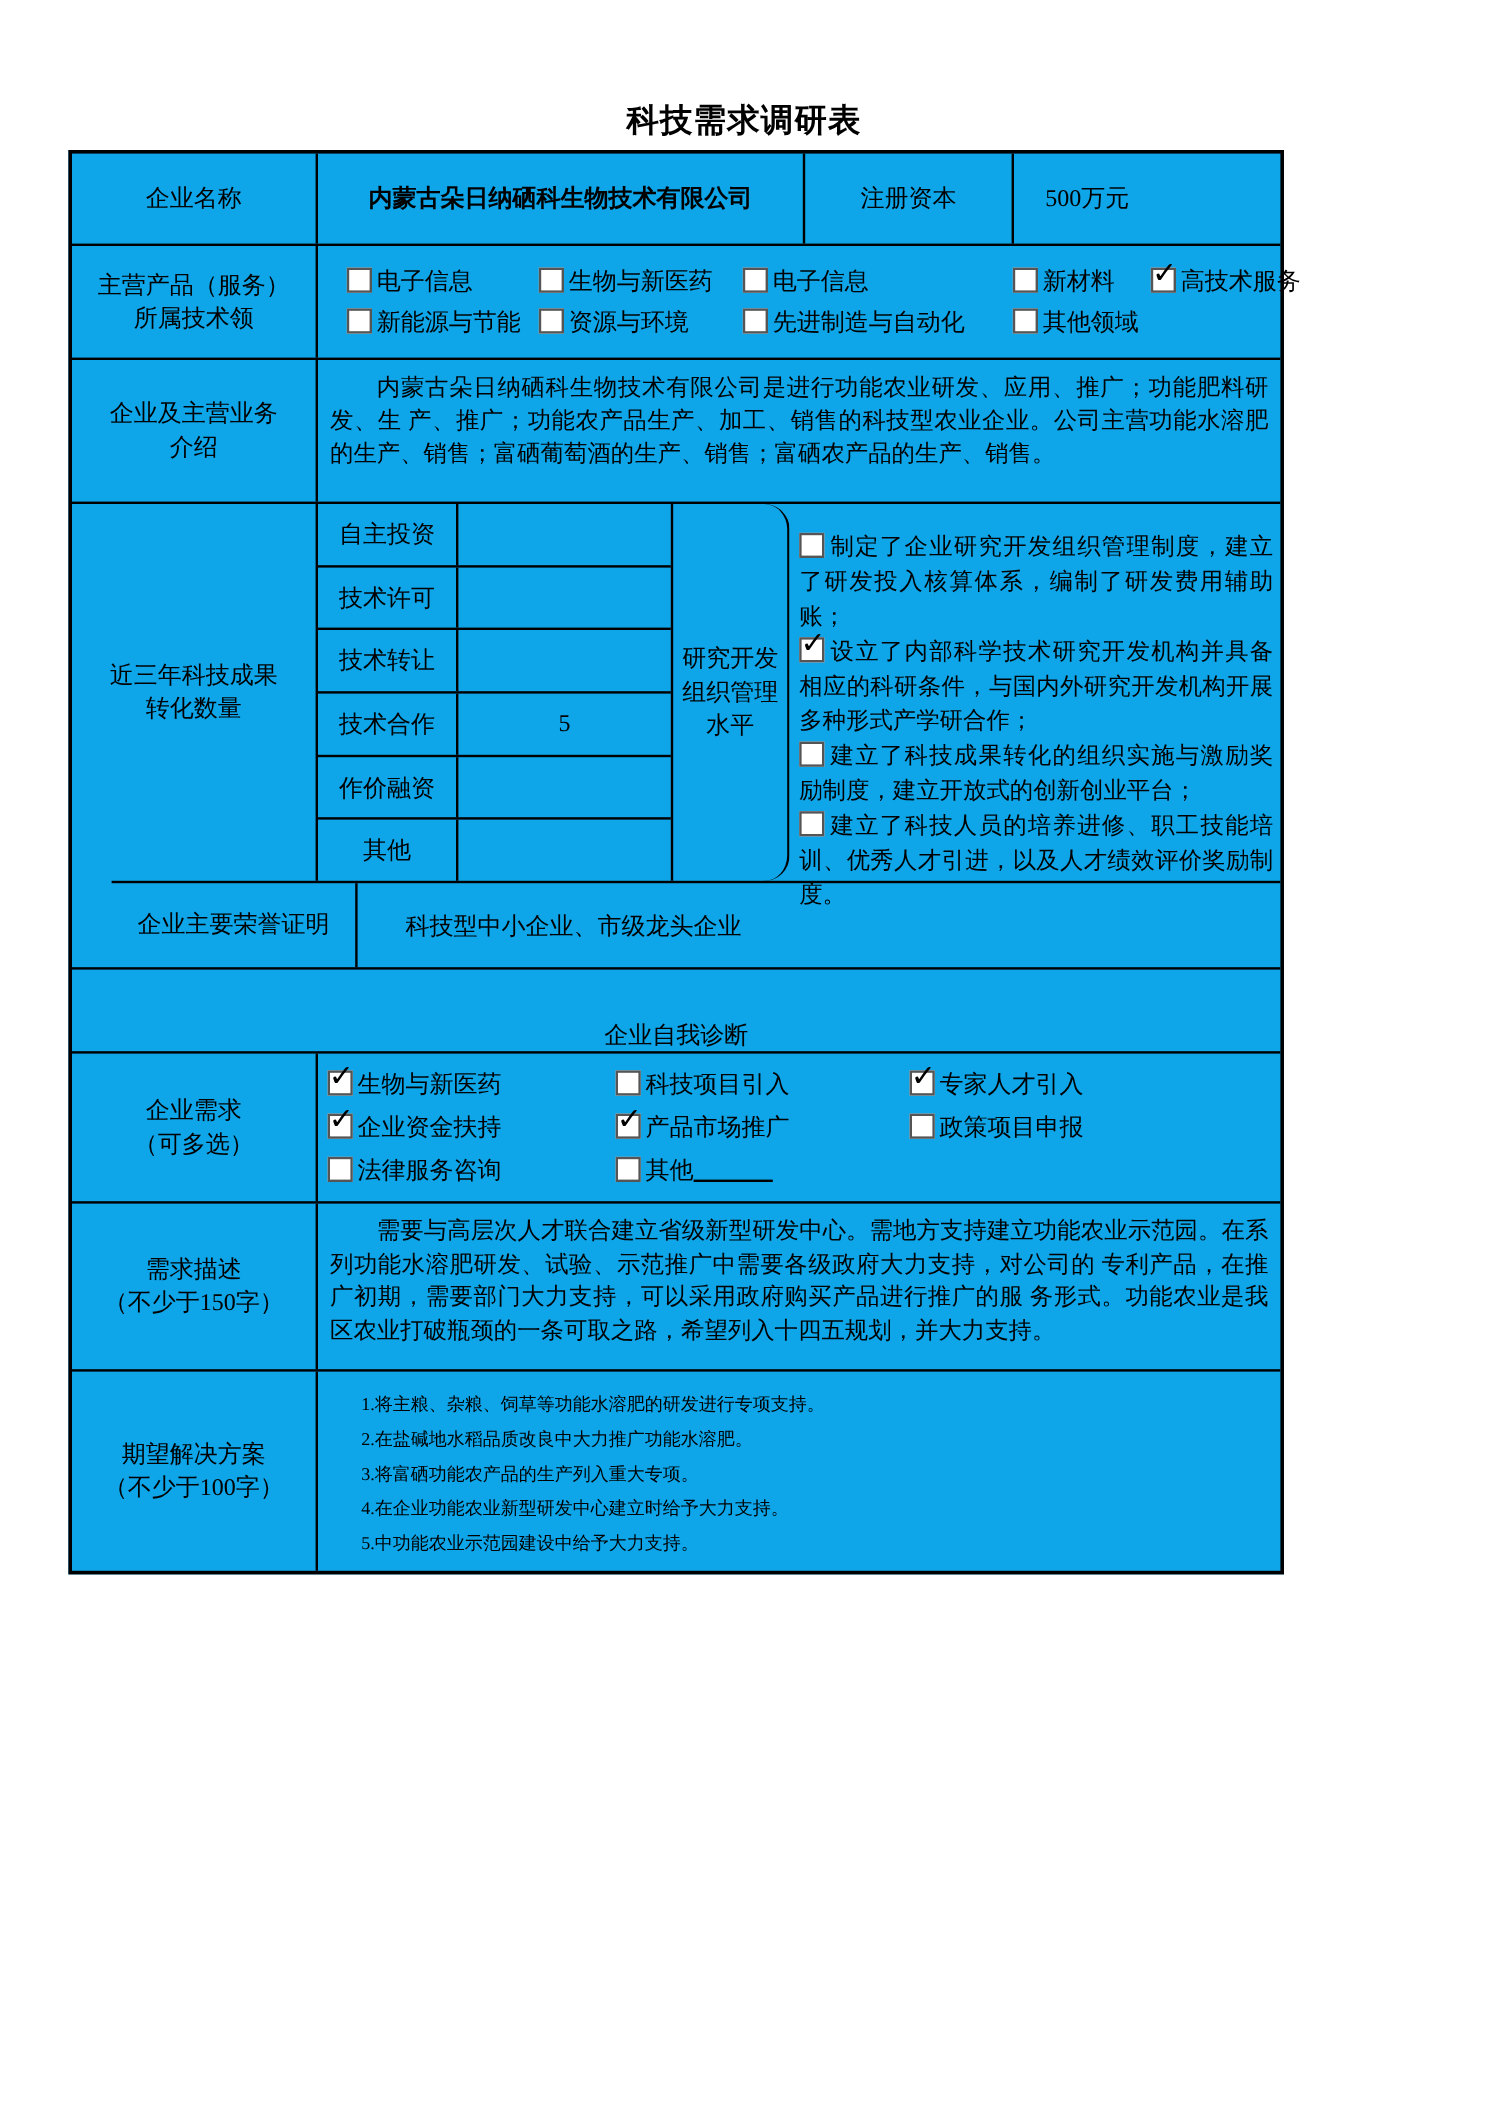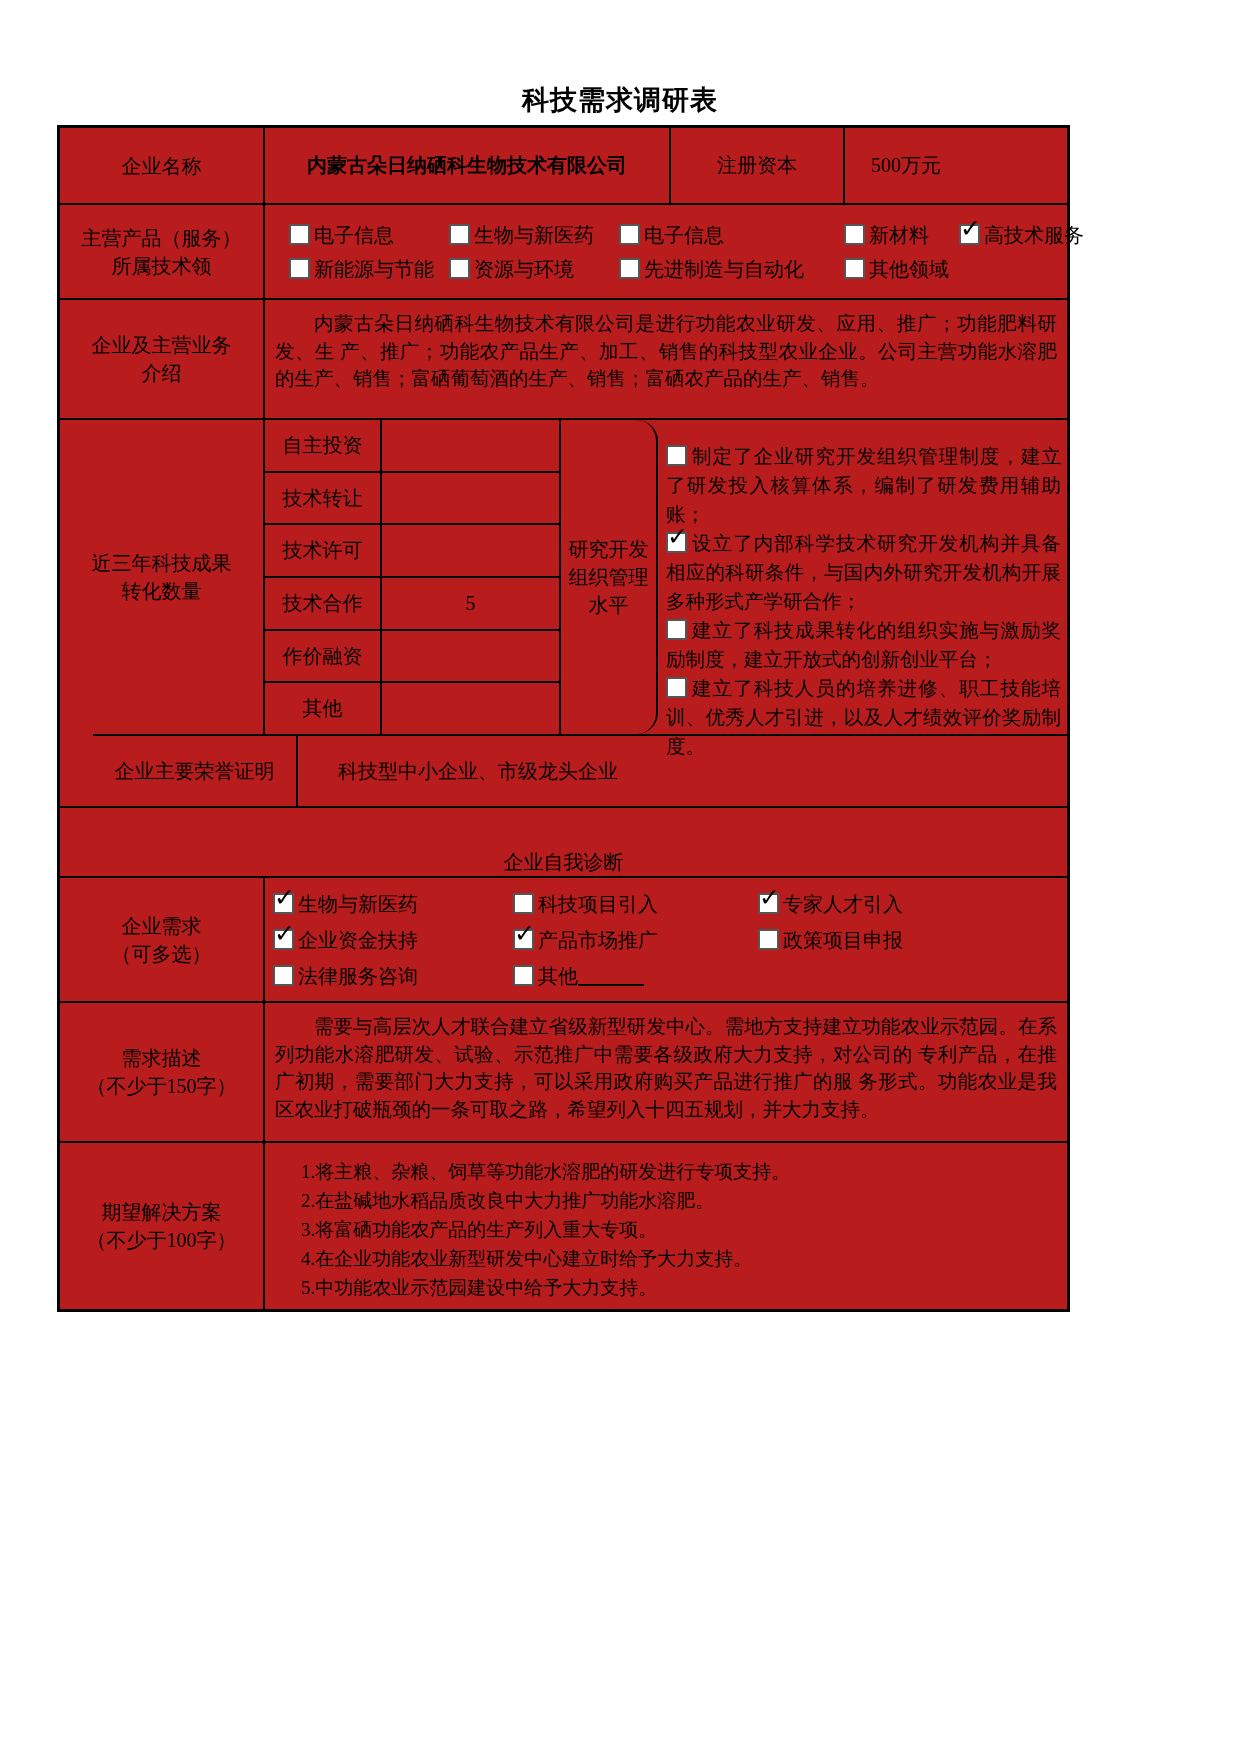--- a/index.html
+++ b/index.html
@@ -7,21 +7,21 @@
     width:1240px;height:1753px;position:relative;
     font-family:"Liberation Serif","DejaVu Serif",serif;
     color:#000;
   }
   .page-title{
     position:absolute;top:82px;left:0;width:1240px;
     text-align:center;font-size:27px;font-weight:bold;letter-spacing:1px;
   }
   .tbl{
     position:absolute;top:125px;left:57px;width:1013px;
-    border:3px solid #000;box-sizing:border-box;background:#b91c1c;
+    border:3px solid #000;box-sizing:border-box;background:#0ea5e9;
   }
   .row{display:flex;box-sizing:border-box;border-top:2px solid #000;}
   .row:first-child{border-top:none;}
   .r1{height:75px;}
   .r2{height:95px;}
   .r3{height:120px;}
   .r4{height:316px;}
   .r5{height:72px;margin-left:33px;}
   .r6{height:70px;}
   .r7{height:125px;}
@@ -73,21 +73,21 @@
   .honors-cell{flex:1;display:flex;align-items:center;font-size:20px;}
   .honors-cell span{text-indent:2em;display:block;width:100%;}
   
   .diag{width:100%;display:flex;align-items:flex-end;justify-content:center;font-size:20px;}
   
   .needs-body{flex:1;display:flex;flex-direction:column;justify-content:center;padding-left:8px;font-size:20px;}
   .needs-line{display:flex;line-height:36px;white-space:nowrap;}
   .ndw1{flex:0 0 240px;}
   .ndw2{flex:0 0 245px;}
   
-  .sol-cell{flex:1;padding:14px 10px 6px 36px;font-size:19px;line-height:29px;}
+  .sol-cell{flex:1;padding:14px 10px 6px 36px;font-size:15px;line-height:29px;}
   .sol-cell div{margin:0;}
 </style>
 </head>
 <body>
 
 <div class="page-title">科技需求调研表</div>
 
 <div class="tbl">
 
   <div class="row r1">
@@ -141,25 +141,25 @@
     <div class="cell lblcol">
       <span>近三年科技成果</span>
       <span>转化数量</span>
     </div>
     <div class="subtable">
       <div class="subrow">
         <div class="sublabel">自主投资</div>
         <div class="subval"></div>
       </div>
       <div class="subrow">
+        <div class="sublabel">技术许可</div>
+        <div class="subval"></div>
+      </div>
+      <div class="subrow">
         <div class="sublabel">技术转让</div>
-        <div class="subval"></div>
-      </div>
-      <div class="subrow">
-        <div class="sublabel">技术许可</div>
         <div class="subval"></div>
       </div>
       <div class="subrow">
         <div class="sublabel">技术合作</div>
         <div class="subval">5</div>
       </div>
       <div class="subrow">
         <div class="sublabel">作价融资</div>
         <div class="subval"></div>
       </div>

